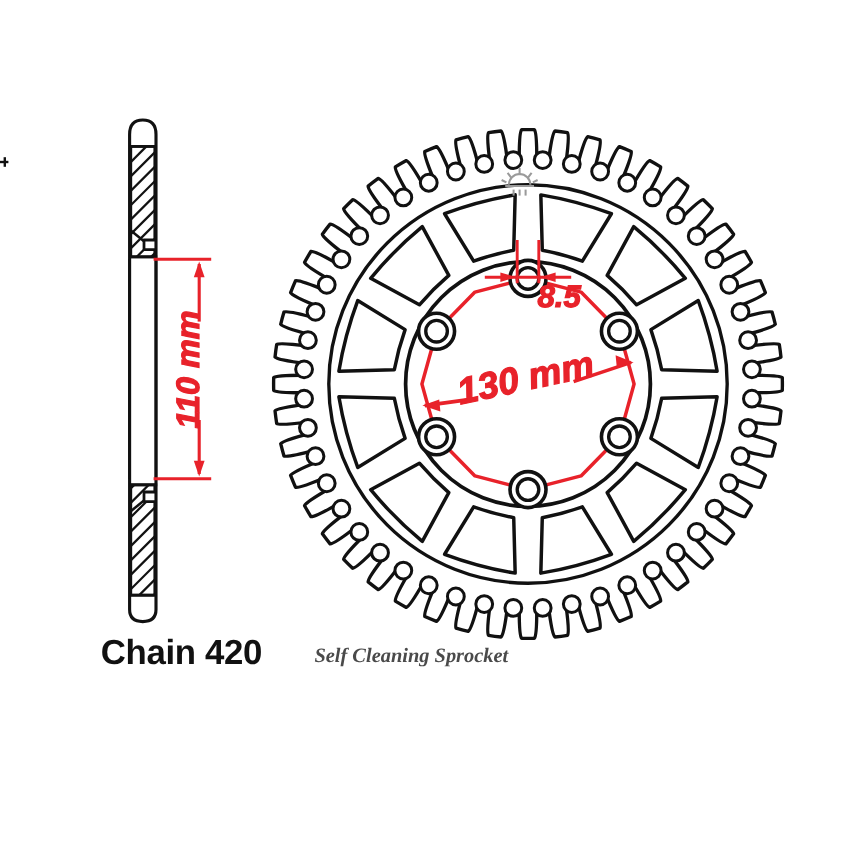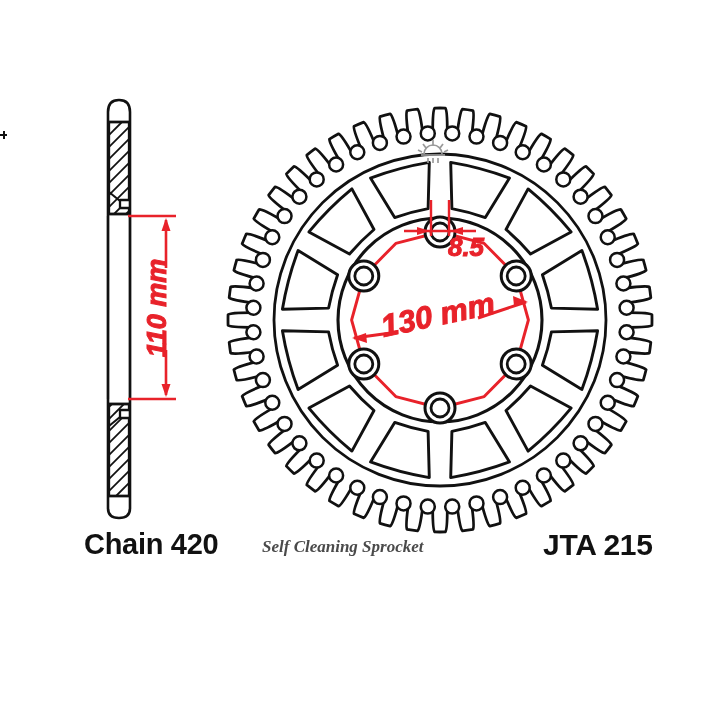--- a/index.html
+++ b/index.html
@@ -281,16 +281,15 @@
       <g stroke="#111111" stroke-width="2">
         <line x1="0" y1="135" x2="7" y2="135"></line>
         <line x1="4" y1="131" x2="4" y2="139"></line>
       </g>
     </g>
   </svg>
 
   <div class="cap-row">
     <div class="cap-chain">Chain 420</div>
     <div class="cap-tagline">Self Cleaning Sprocket</div>
-    <div class="cap-partno">JTA 215</div>
   </div>
 
 </div>
 
 </body></html>

